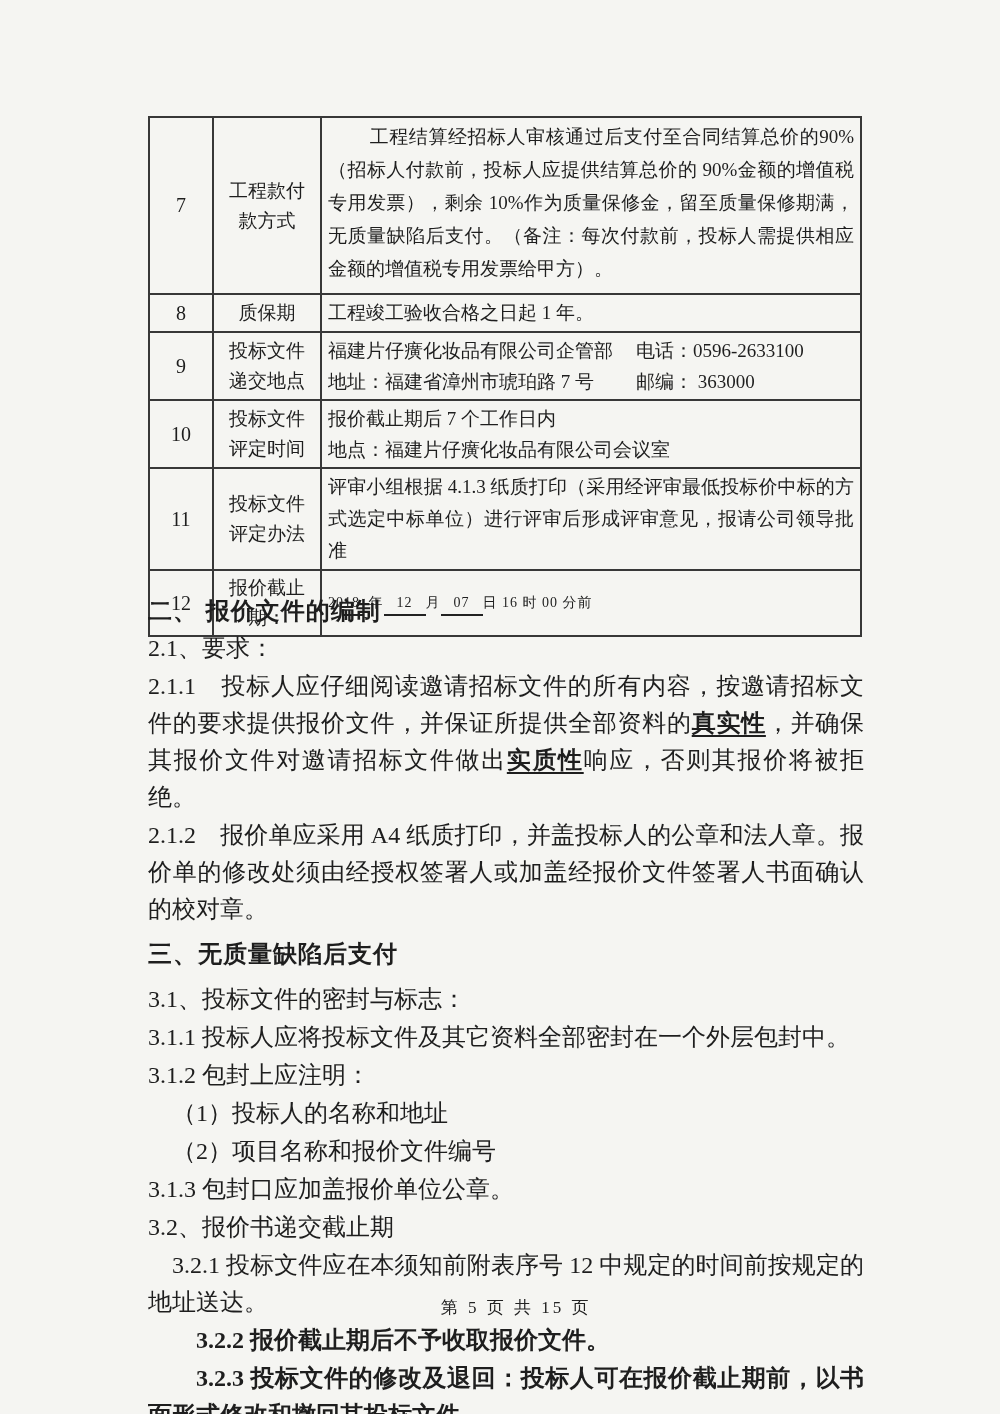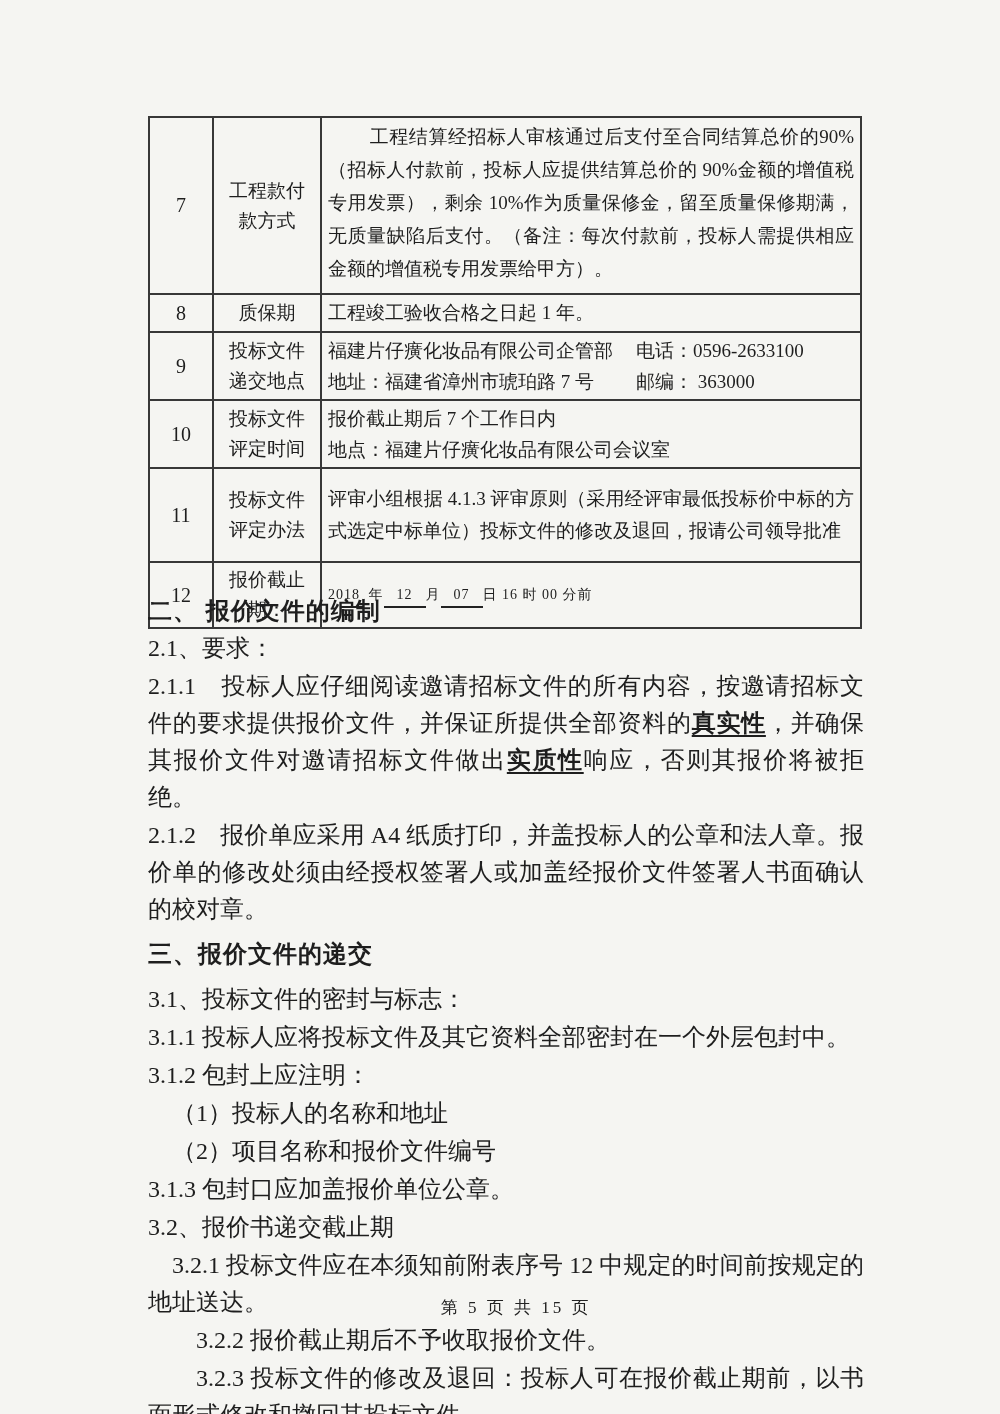--- a/index.html
+++ b/index.html
@@ -66,21 +66,21 @@
     font-family: "Liberation Sans", "DejaVu Sans", sans-serif;
     font-weight: bold;
     font-size: 22.5px;
     line-height: 30px;
     margin: 0 0 12px 0;
     letter-spacing: 1px;
   }
   .h-big.second { margin-top: 7px; margin-bottom: 9px; }
   .em-ul { font-weight: bold; text-decoration: underline; text-underline-offset: 4px; }
   .indent-1 { text-indent: 1em; }
-  .indent-2 { text-indent: 2em; }
+  .indent-2 { text-indent: 2em; font-weight: bold; }
 
   
   .footer {
     position: absolute; left: 0; right: 0; top: 1296px;
     text-align: center;
     font-size: 17px;
     letter-spacing: 3px;
     color: #222;
     padding-left: 32px;
   }
@@ -131,39 +131,39 @@
           <div style="line-height:31px;">
             <div>报价截止期后 7 个工作日内</div>
             <div>地点：福建片仔癀化妆品有限公司会议室</div>
           </div>
         </td>
       </tr>
       <tr style="height:94px;">
         <td class="cell-num">11</td>
         <td class="cell-label">投标文件
 评定办法</td>
-        <td class="cell-content">评审小组根据 4.1.3 评审原则（采用经评审最低投标价中标的方式选定中标单位）投标文件的修改及退回，报请公司领导批准</td>
+        <td class="cell-content">评审小组根据 4.1.3 纸质打印（采用经评审最低投标价中标的方式选定中标单位）进行评审后形成评审意见，报请公司领导批准</td>
       </tr>
       <tr style="height:56px;margin-left:19px;">
         <td class="cell-num">12</td>
         <td class="cell-label">报价截止
 期：</td>
         <td class="cell-content deadline-cell">
           <span>20</span><span class="u u-tight">18</span><span> 年</span><span class="u u-wide">12</span><span>月</span><span class="u u-wide">07</span><span>日 16 时 00 分前</span>
         </td>
       </tr>
     </tbody>
   </table>
 
   <div class="body-text">
     <p class="h-big">二、  报价文件的编制</p>
     <p>2.1、要求：</p>
     <p><span>2.1.1　投标人应仔细阅读邀请招标文件的所有内容，按邀请招标文件的要求提供报价文件，并保证所提供全部资料的</span><span class="em-ul">真实性</span><span>，并确保其报价文件对邀请招标文件做出</span><span class="em-ul">实质性</span><span>响应，否则其报价将被拒绝。</span></p>
     <p>2.1.2　报价单应采用 A4 纸质打印，并盖投标人的公章和法人章。报价单的修改处须由经授权签署人或加盖经报价文件签署人书面确认的校对章。</p>
-    <p class="h-big second">三、报价文件的递交</p>
+    <p class="h-big second">三、无质量缺陷后支付</p>
     <p>3.1、投标文件的密封与标志：</p>
     <p>3.1.1 投标人应将投标文件及其它资料全部密封在一个外层包封中。</p>
     <p>3.1.2 包封上应注明：</p>
     <p class="indent-1">（1）投标人的名称和地址</p>
     <p class="indent-1">（2）项目名称和报价文件编号</p>
     <p>3.1.3 包封口应加盖报价单位公章。</p>
     <p>3.2、报价书递交截止期</p>
     <p class="indent-1">3.2.1 投标文件应在本须知前附表序号 12 中规定的时间前按规定的地址送达。</p>
     <p class="indent-2">3.2.2 报价截止期后不予收取报价文件。</p>
     <p class="indent-2">3.2.3 投标文件的修改及退回：投标人可在报价截止期前，以书面形式修改和撤回其投标文件。</p>

